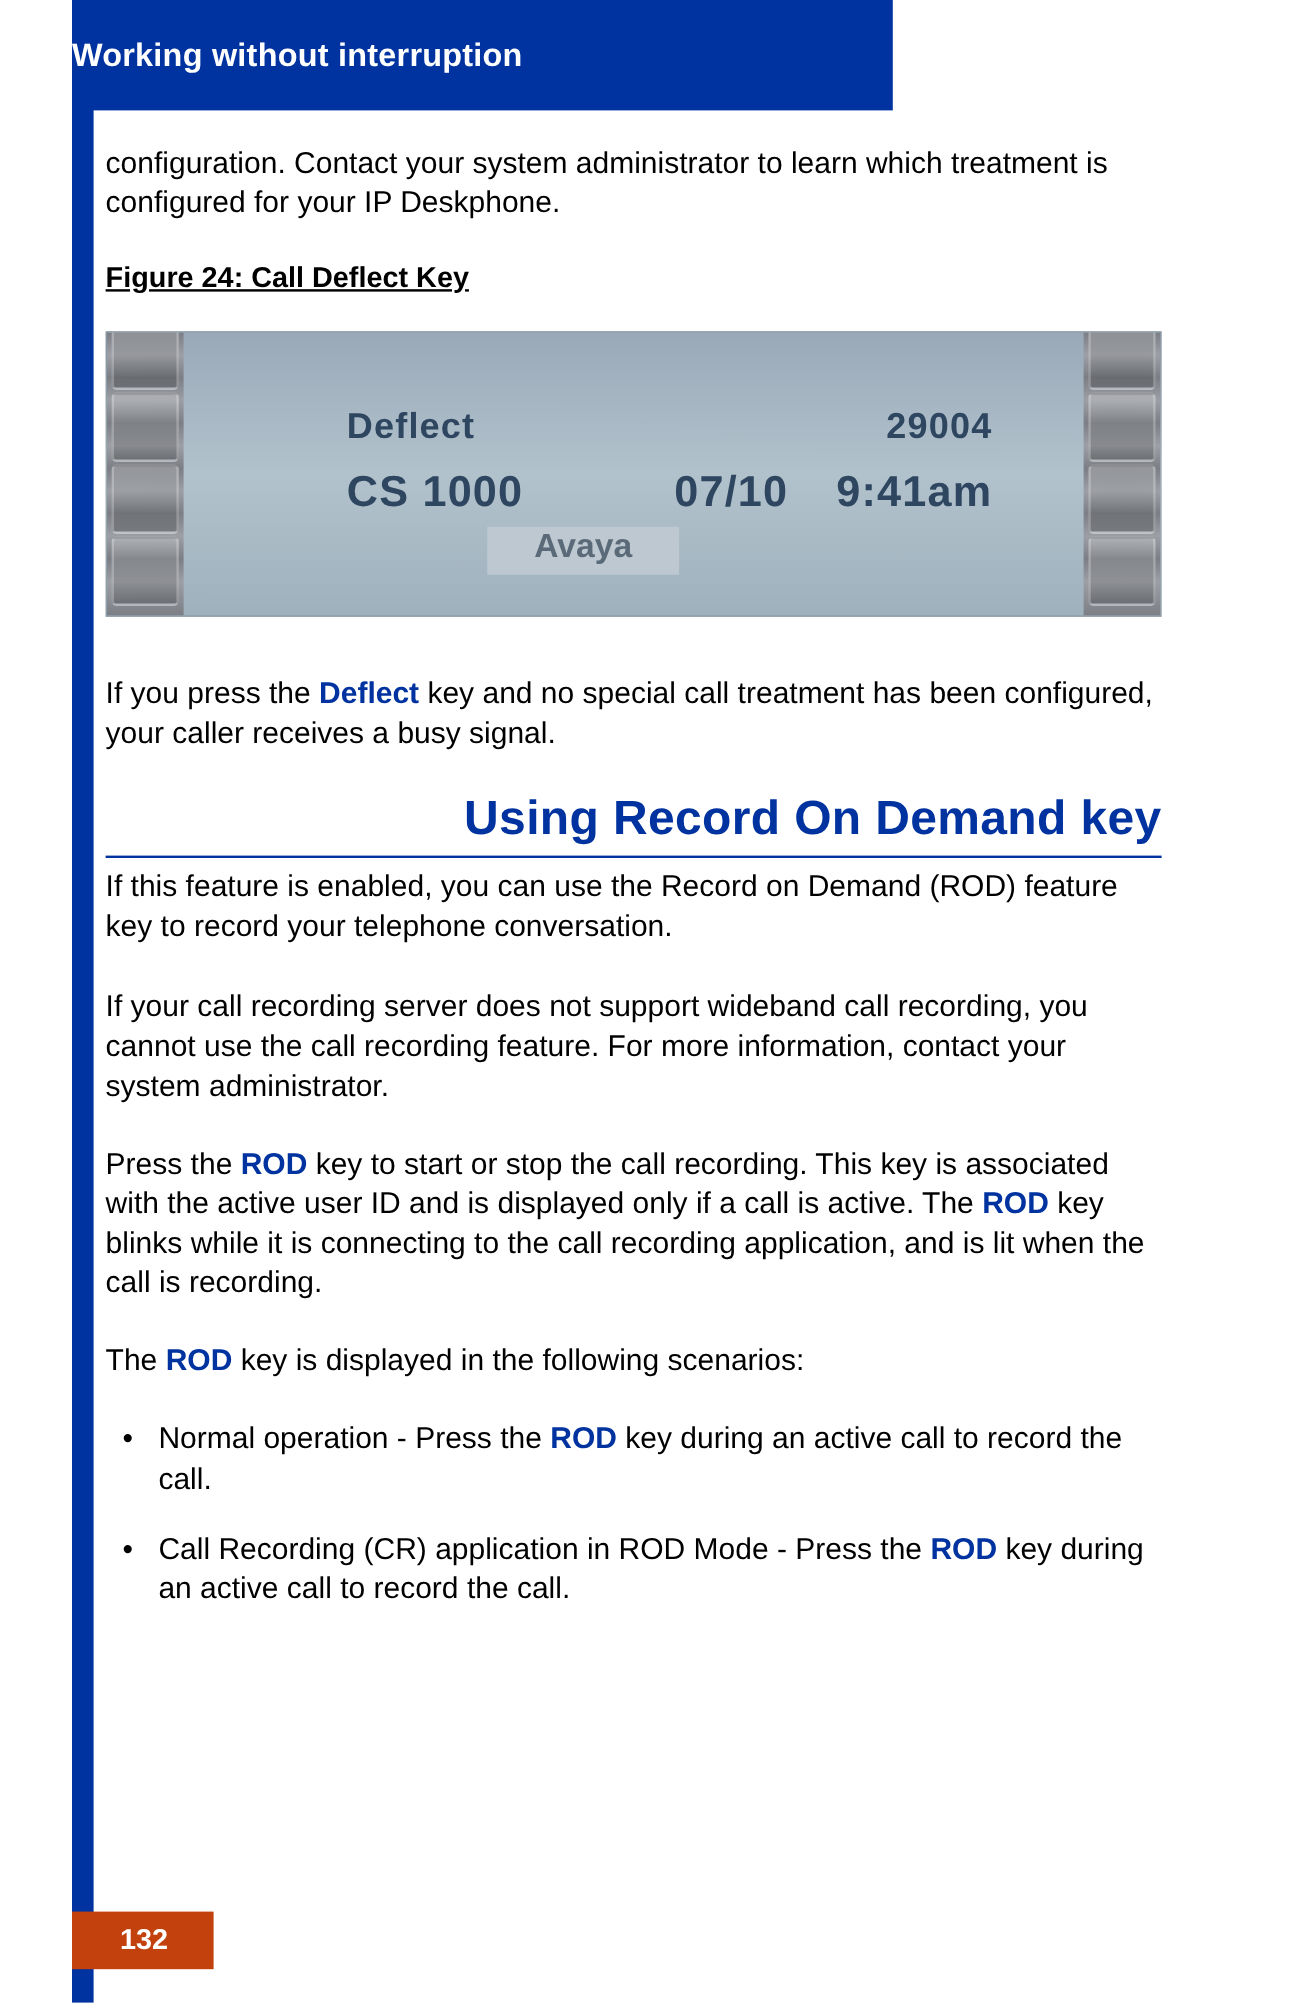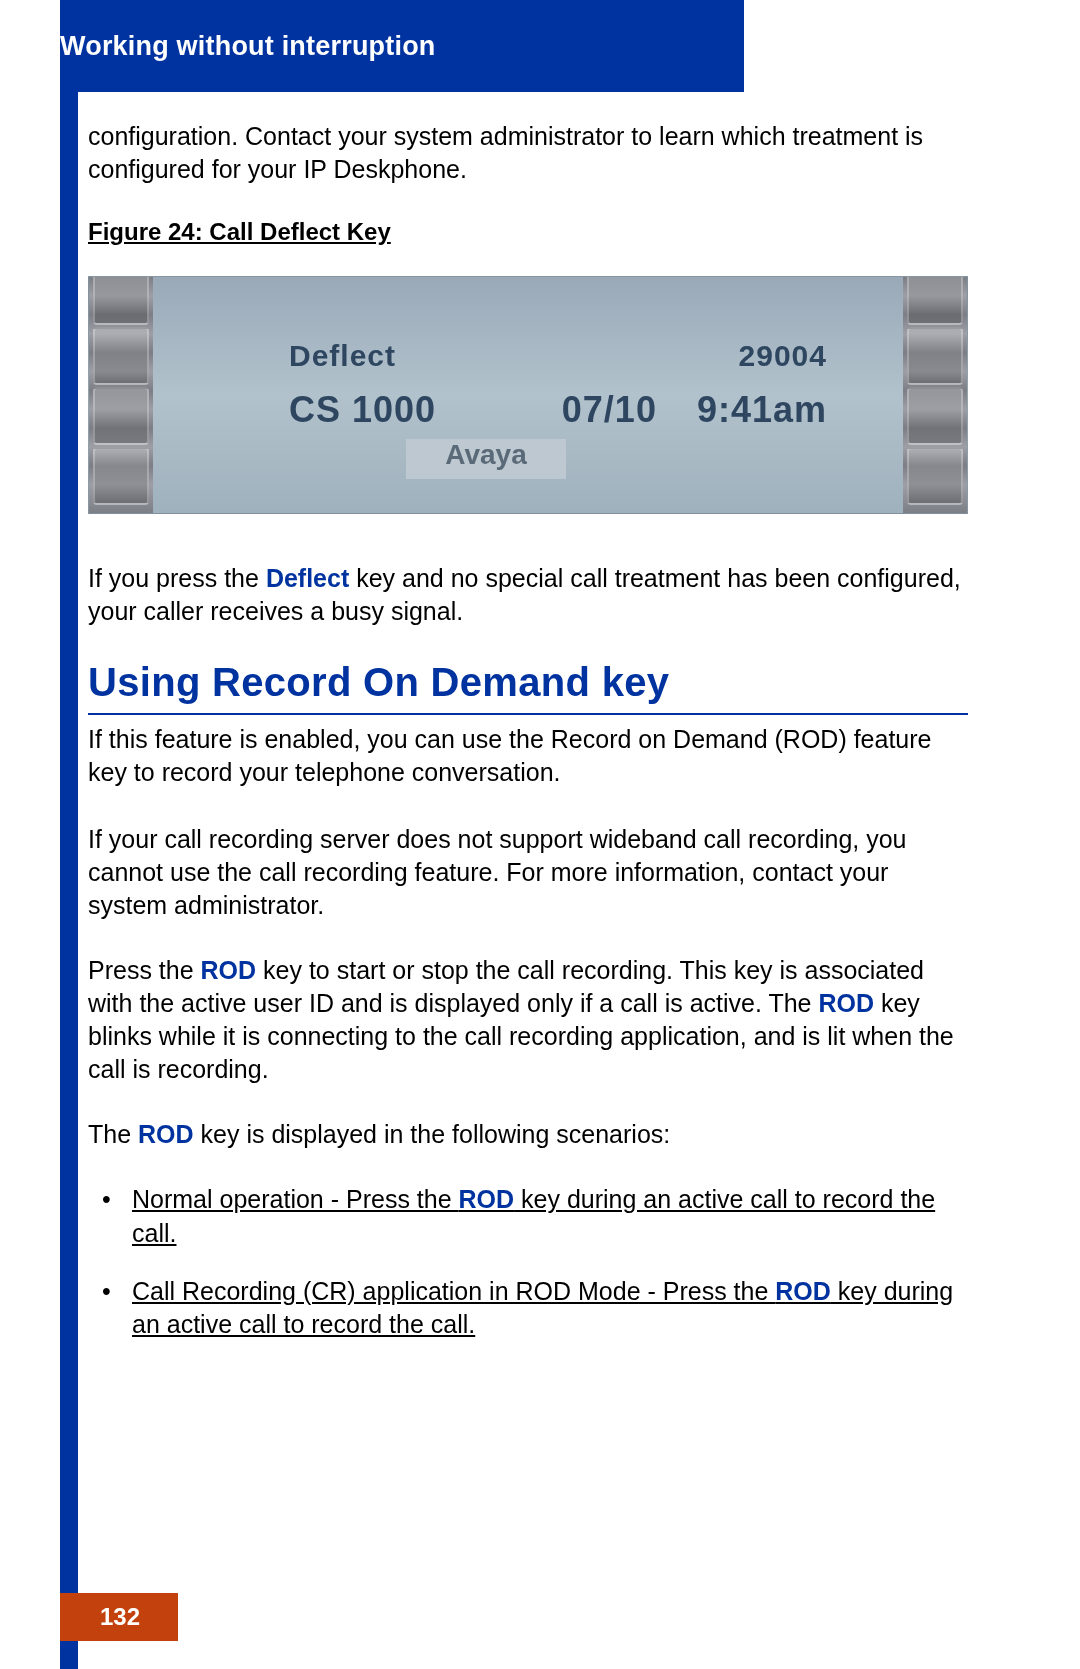--- a/index.html
+++ b/index.html
@@ -128,26 +128,26 @@
     font-weight: bold;
   }
   h2.section-title {
     color: #0033a0;
     font-size: 40px;
     font-weight: bold;
     margin: 30px 0 8px 0;
     padding-bottom: 8px;
     border-bottom: 2px solid #0033a0;
     letter-spacing: 0.3px;
+    text-align: right;
   }
   ul.bullets {
     list-style: none;
     padding: 0;
     margin: 0 0 24px 0;
-    text-decoration: underline;
   }
   ul.bullets li {
     position: relative;
     padding-left: 44px;
     font-size: 25px;
     line-height: 1.35;
     margin-bottom: 24px;
   }
   ul.bullets li::before {
     content: "•";

